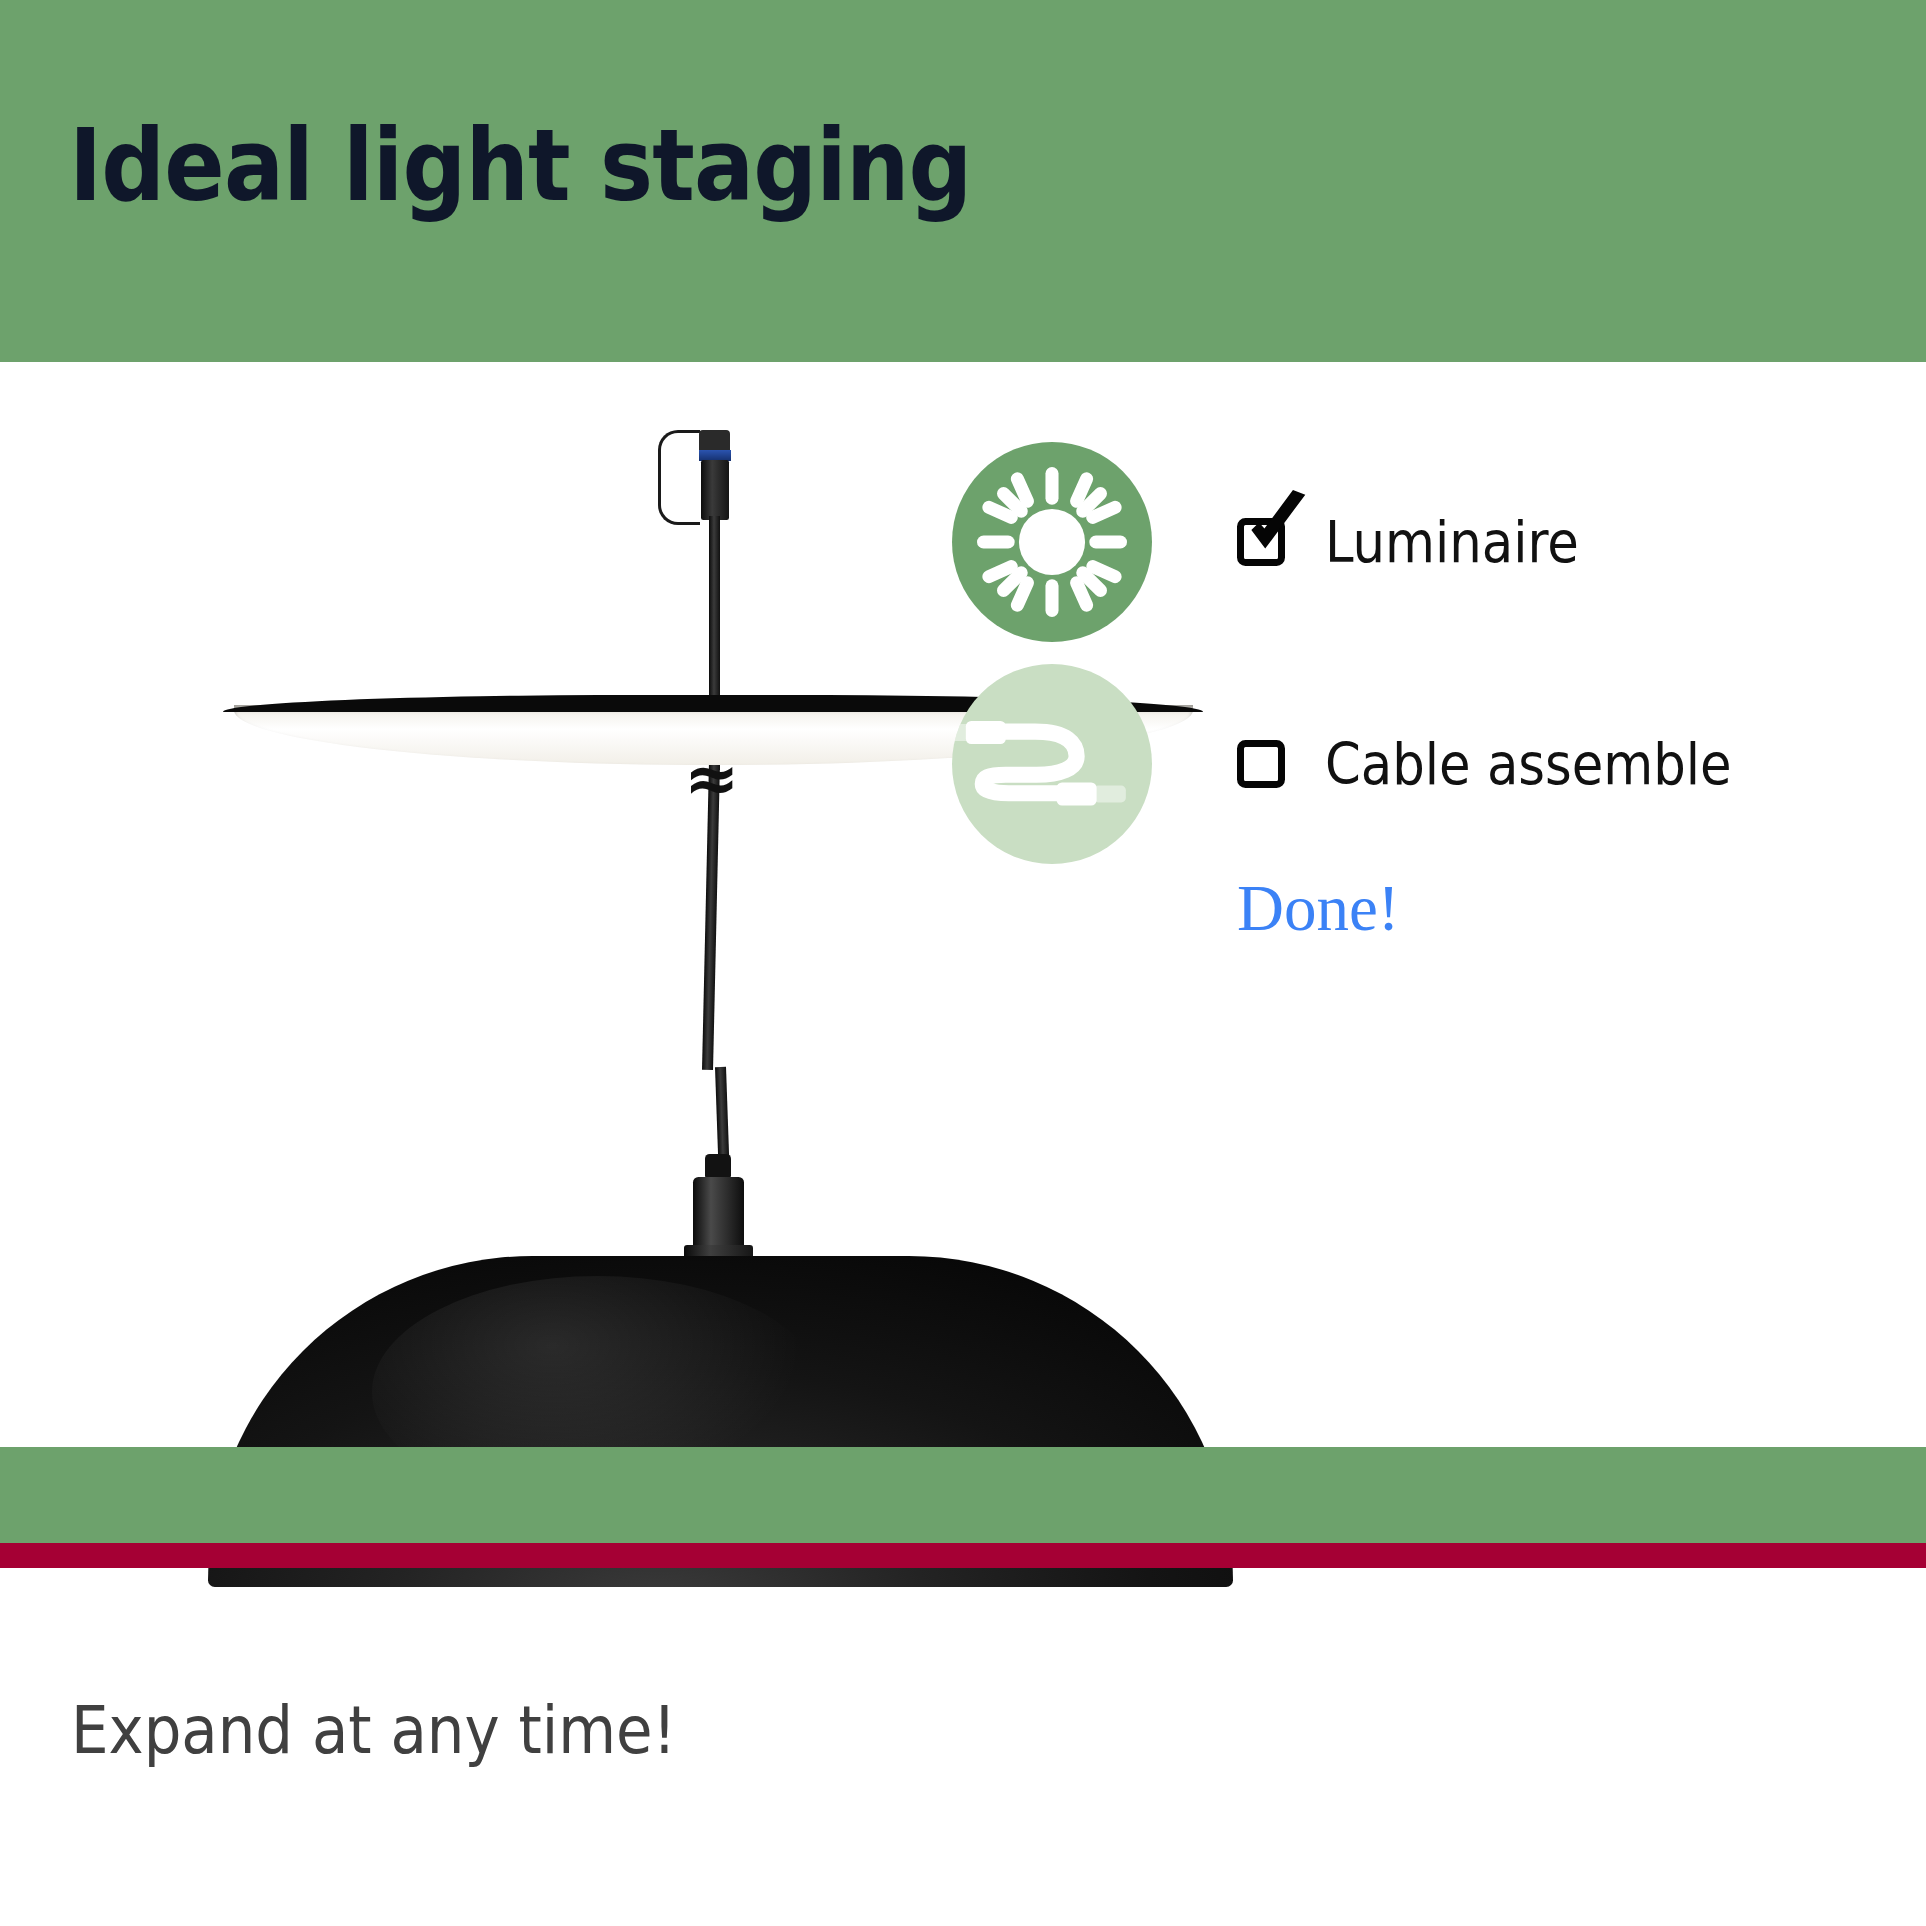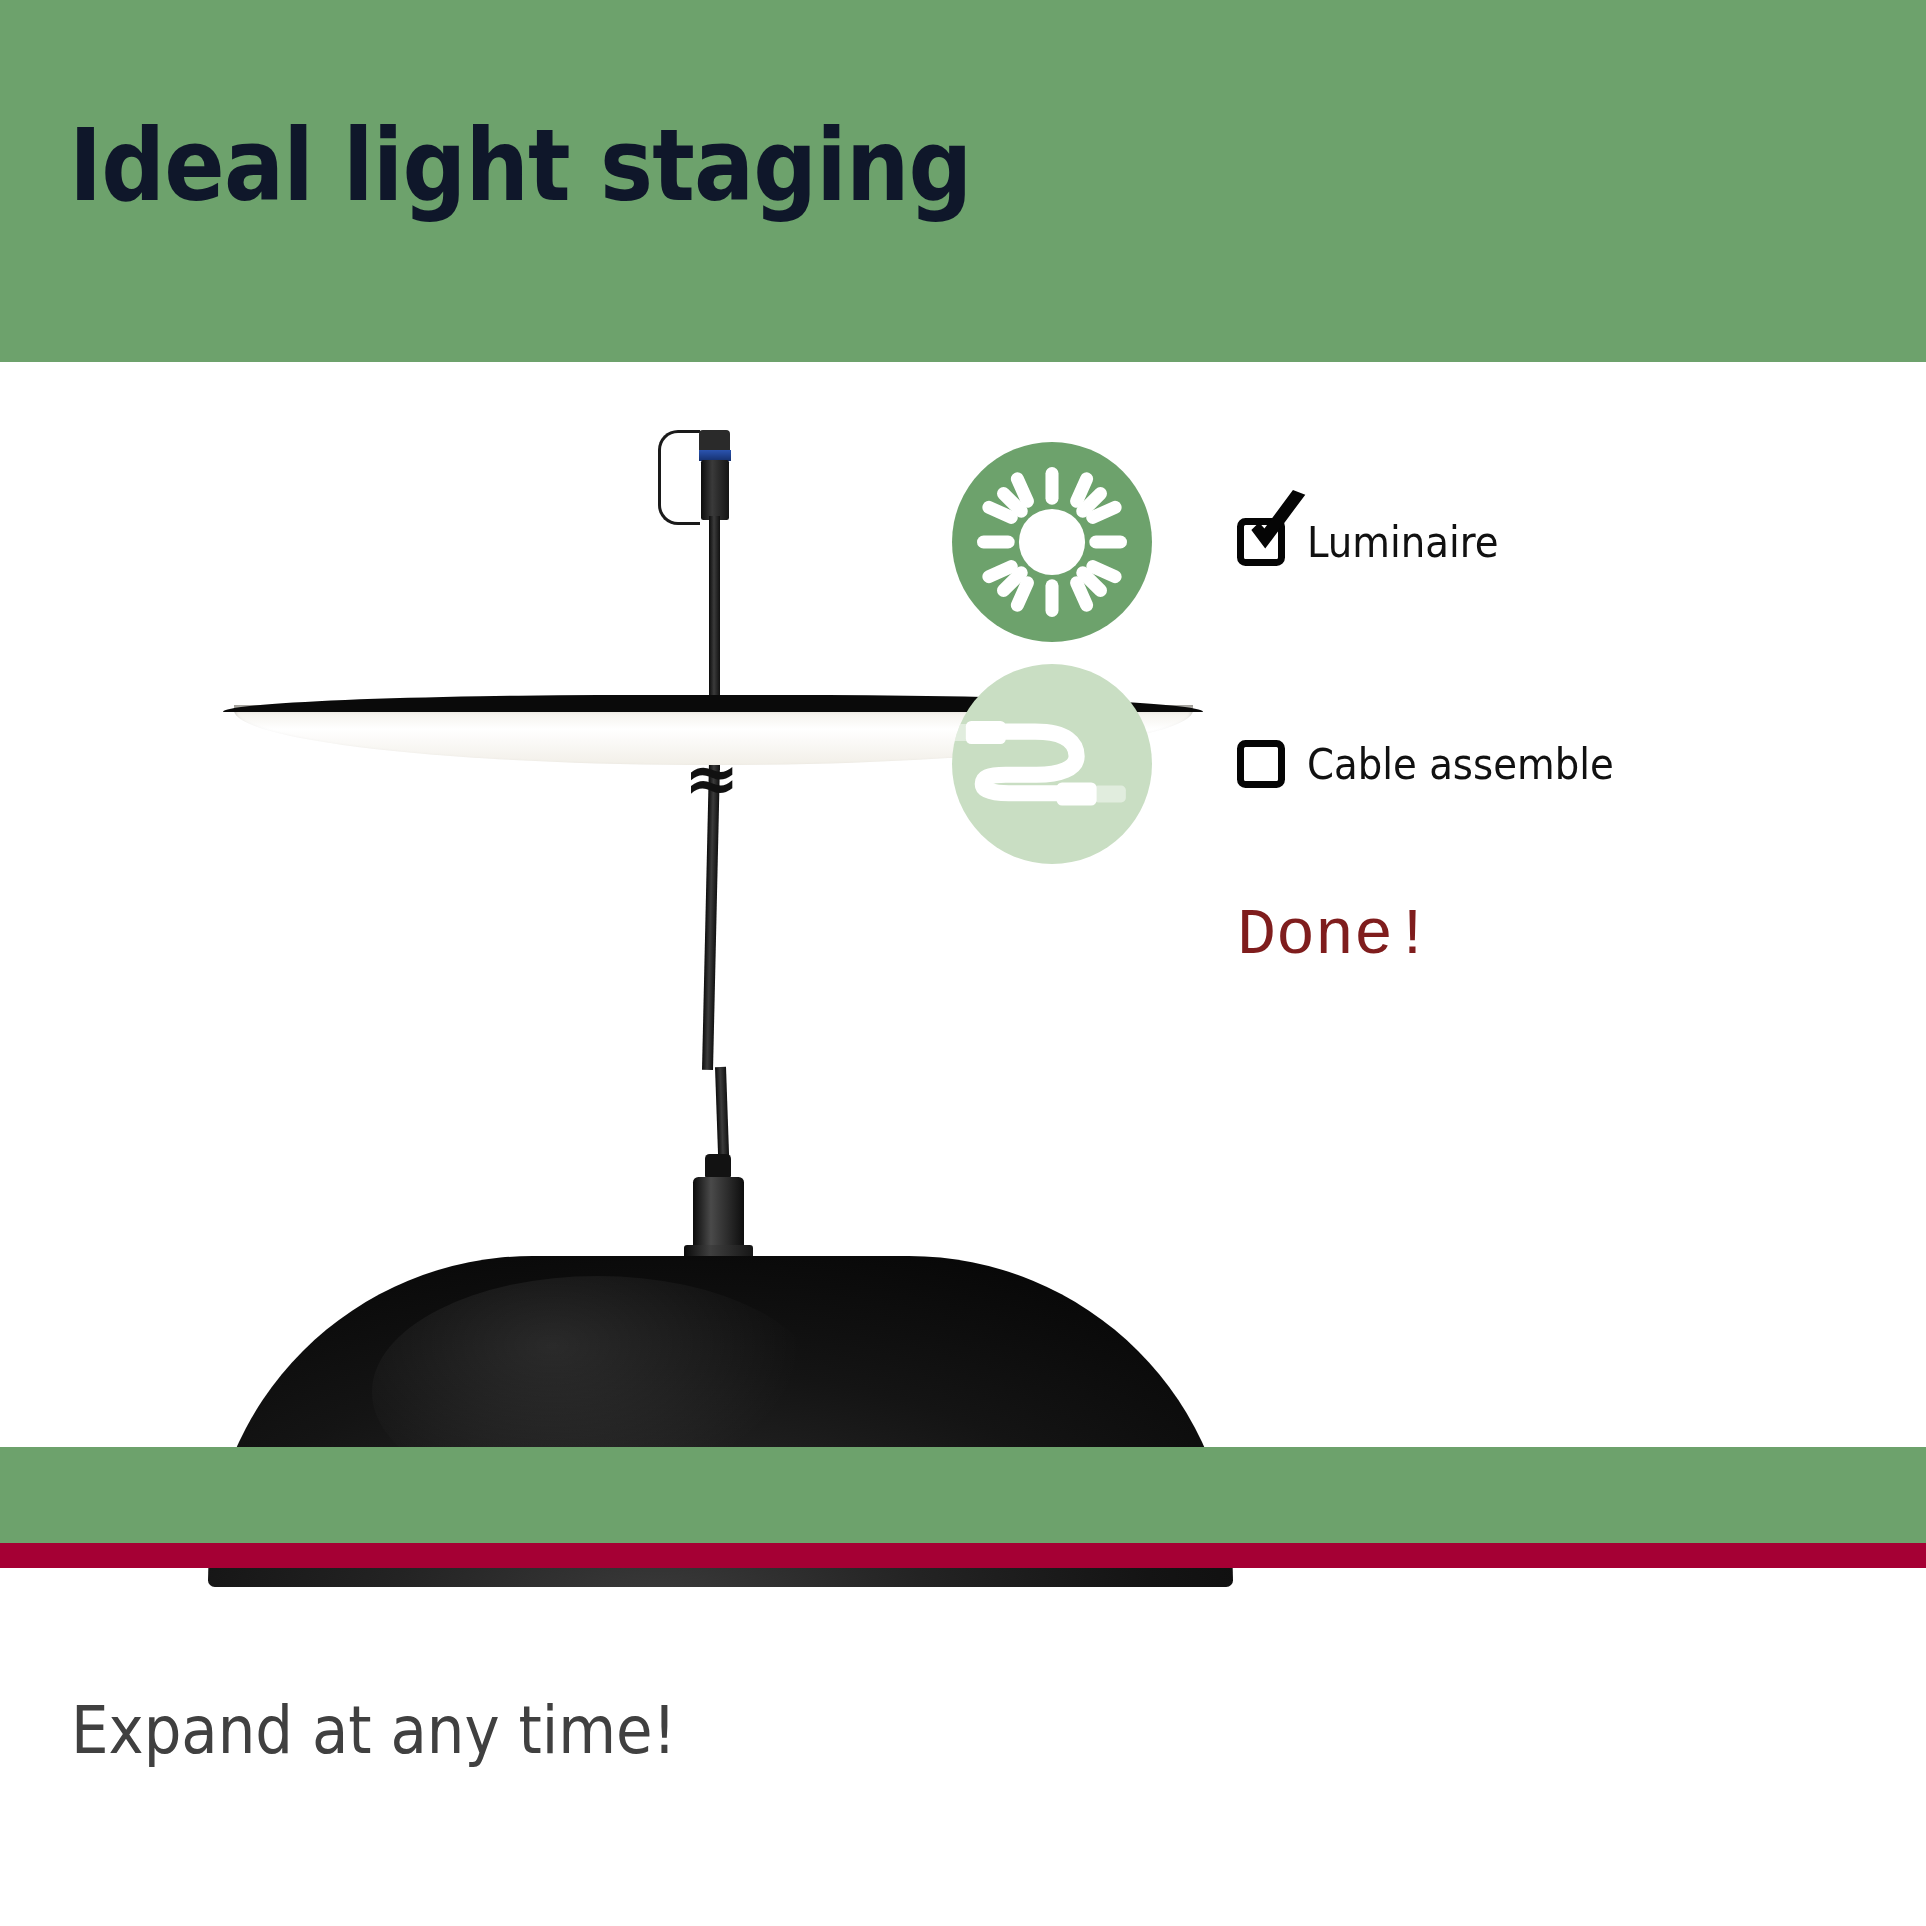--- a/index.html
+++ b/index.html
@@ -247,36 +247,36 @@
   .checkmark {
     position: absolute;
     left: -4.6px;
     top: -35px;
     width: 74px;
     height: 74px;
     pointer-events: none;
   }
   .checkmark svg { display:block; width:74px; height:74px; }
   .check-text {
-    margin-left: 22px;
-    font-size: 43px;
+    margin-left: 40px;
+    font-size: 57px;
     color: #111111;
     white-space: nowrap;
     line-height: 1;
     font-weight: 400;
     font-family: "DejaVu Sans Condensed", "Liberation Sans Narrow", "Liberation Sans", sans-serif;
   }
   .done-text {
-    margin-top: 29px;
+    margin-top: 1px;
     margin-left: 285px;
     font-size: 65px;
-    color: #7f1d1d;
+    color: #3b82f6;
     line-height: 1;
     white-space: nowrap;
-    font-family: Liberation Mono, monospace;
+    font-family: Liberation Serif, serif;
   }
 
   
   .footer-green {
     position: absolute;
     left: 0;
     top: 1447px;
     width: 1926px;
     height: 96px;
     background: #6DA26C;

